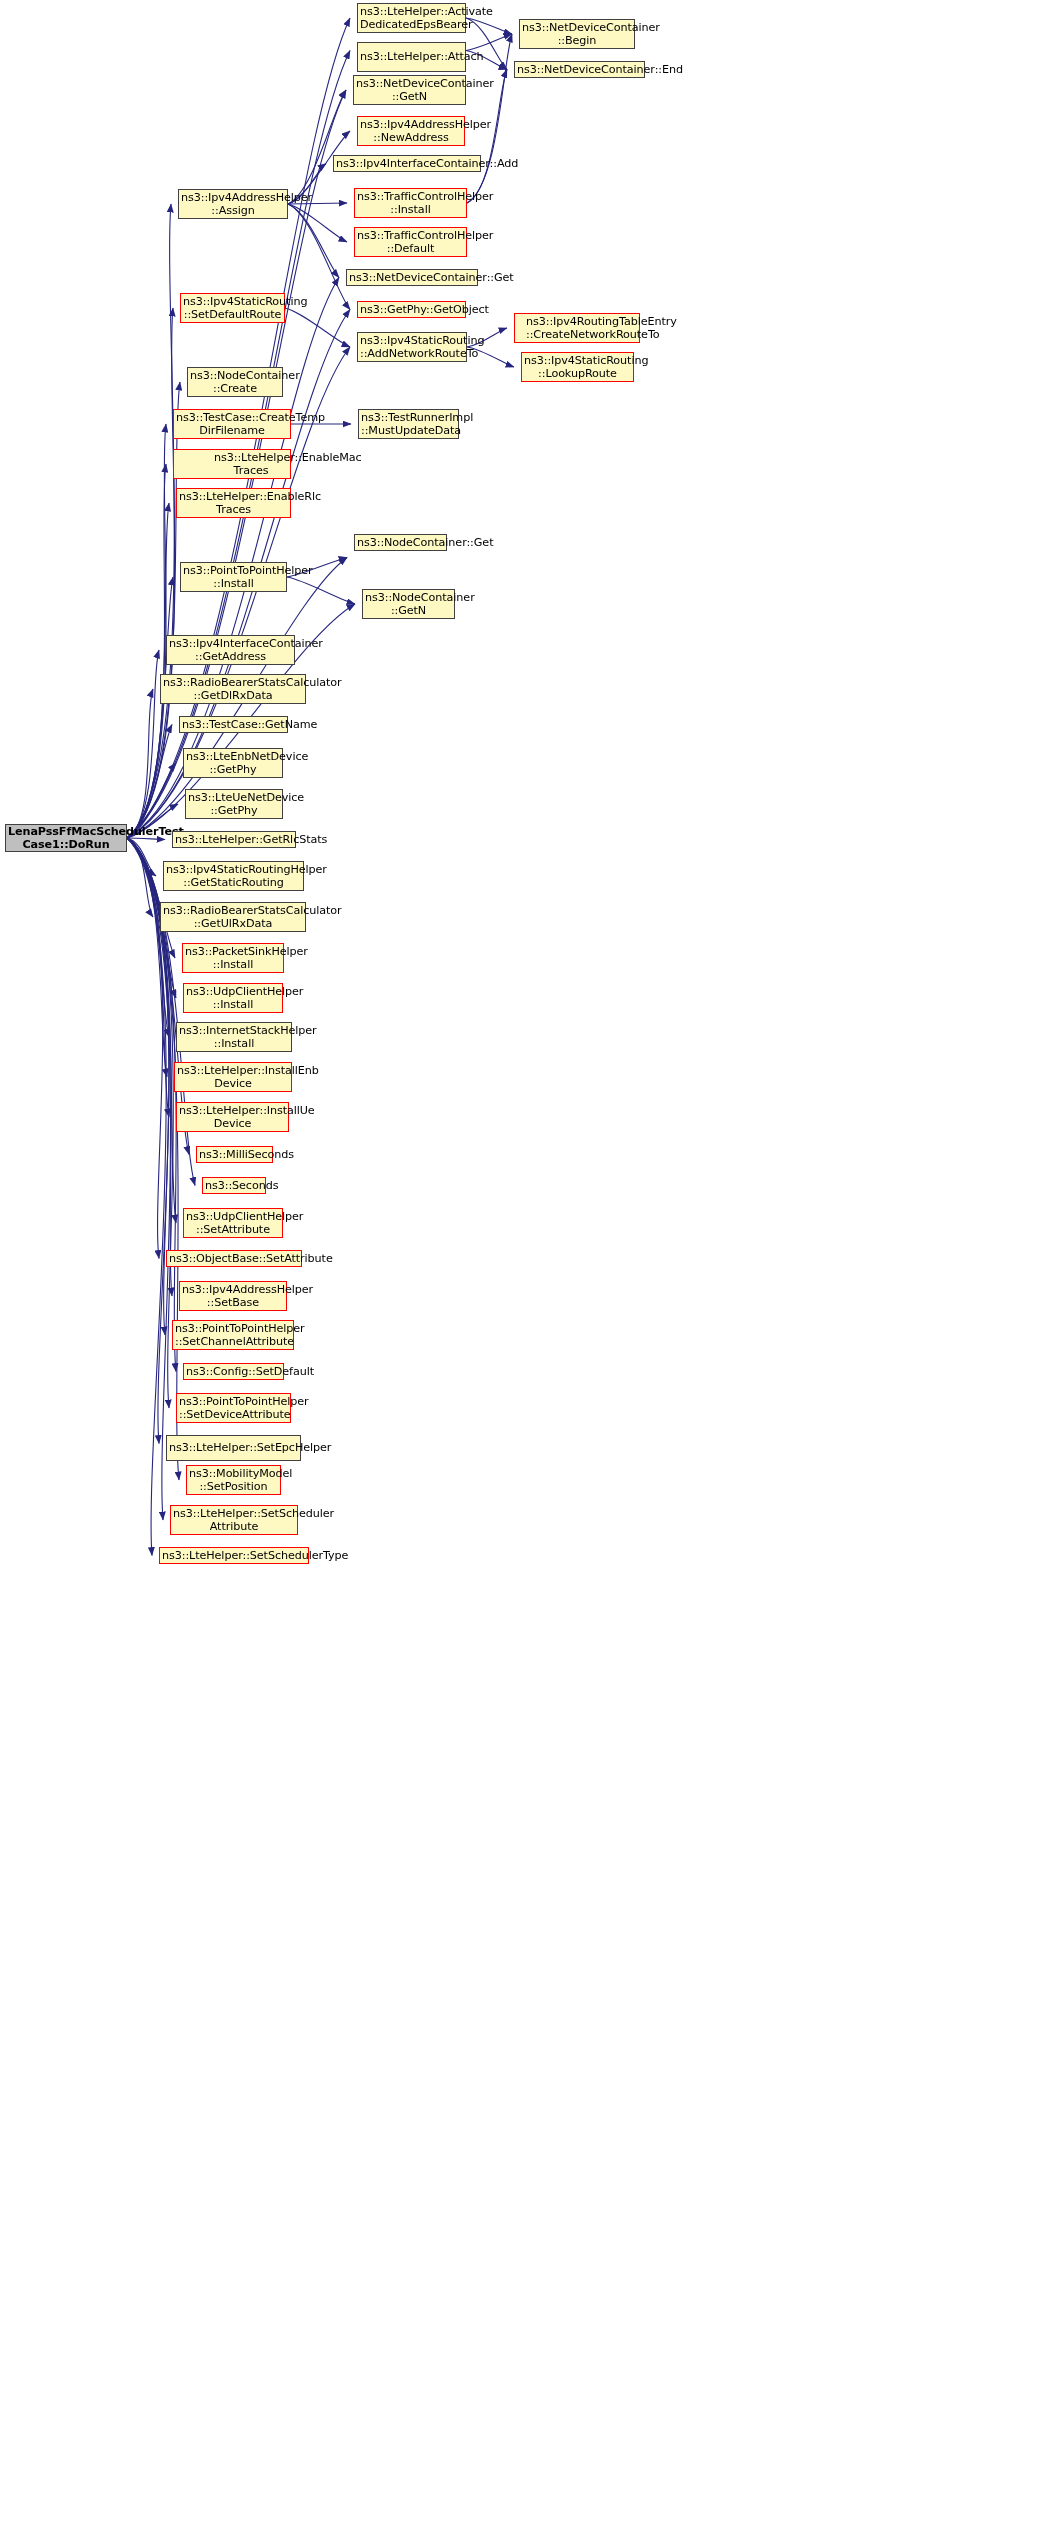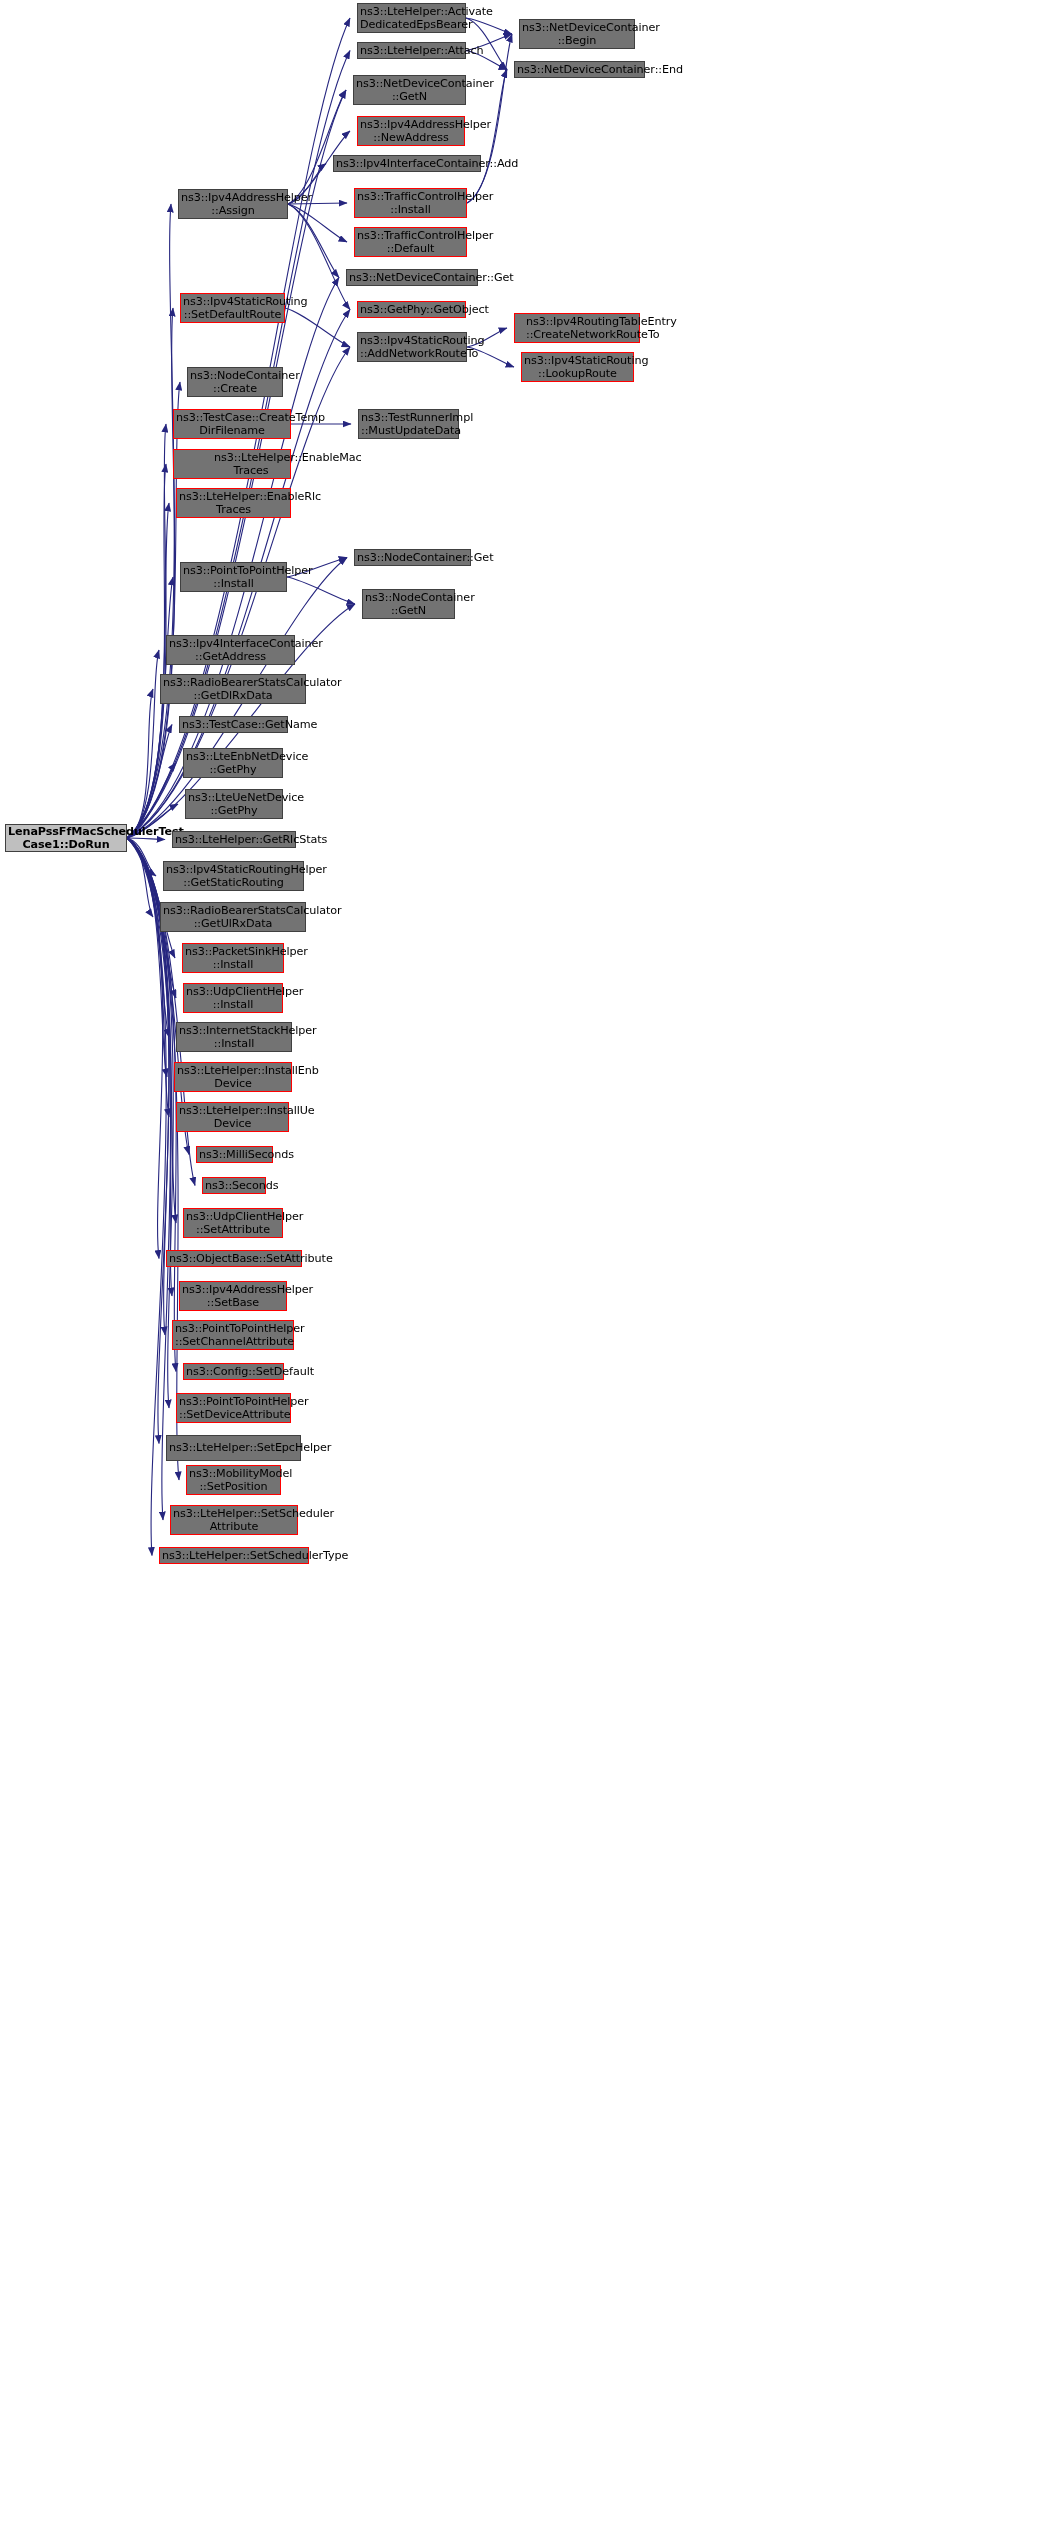--- a/index.html
+++ b/index.html
@@ -1,20 +1,20 @@
 <!DOCTYPE html>
 <html><head>
 <meta charset="utf-8">
 <style>
   html,body{margin:0;padding:0;background:#ffffff;}
   body{font-family:"DejaVu Sans","Liberation Sans",sans-serif;}
   #canvas{position:relative;width:1048px;height:2533px;background:#fff;overflow:hidden;}
   svg.edges{position:absolute;left:0;top:0;width:1048px;height:2533px;pointer-events:none;}
   .node{position:absolute;box-sizing:border-box;display:flex;align-items:center;justify-content:center;
-        text-align:center;background:#737373;border:1px solid #404040;
+        text-align:center;background:#fef9c3;border:1px solid #404040;
         font-size:11.2px;line-height:13.2px;color:#000;letter-spacing:-0.1px;padding:0 2px;}
   .node.red{border:1px solid #ff0000;}
   .node.root{background:#bfbfbf;border:1px solid #404040;font-weight:bold;}
   .node span{display:block;width:100%;white-space:pre-line;}
 </style>
 </head>
 <body>
 
 <div id="canvas">
   <svg class="edges" id="edge-layer" viewBox="0 0 1048 2533">
@@ -91,21 +91,21 @@
 Case1::DoRun</span>
       </div>
       <div class="node" style="left: 357px; top: 3px; width: 109px; height: 30px;">
         <span>ns3::LteHelper::Activate
 DedicatedEpsBearer</span>
       </div>
       <div class="node" style="left: 519px; top: 19px; width: 116px; height: 30px;">
         <span>ns3::NetDeviceContainer
 ::Begin</span>
       </div>
-      <div class="node" style="left: 357px; top: 42px; width: 109px; height: 17px;">
+      <div class="node" style="left: 357px; top: 42px; width: 109px; height: 30px;">
         <span>ns3::LteHelper::Attach</span>
       </div>
       <div class="node" style="left: 514px; top: 61px; width: 131px; height: 17px; align-items: center;">
         <span>ns3::NetDeviceContainer::End</span>
       </div>
       <div class="node" style="left: 353px; top: 75px; width: 113px; height: 30px;">
         <span>ns3::NetDeviceContainer
 ::GetN</span>
       </div>
       <div class="node red" style="left: 357px; top: 116px; width: 108px; height: 30px;">
@@ -162,21 +162,21 @@
 ::MustUpdateData</span>
       </div>
       <div class="node red" style="left: 173px; top: 449px; width: 118px; height: 30px; padding-left: 40px;">
         <span>ns3::LteHelper::EnableMac
 Traces</span>
       </div>
       <div class="node red" style="left: 176px; top: 488px; width: 115px; height: 30px;">
         <span>ns3::LteHelper::EnableRlc
 Traces</span>
       </div>
-      <div class="node" style="left: 354px; top: 549px; width: 117px; height: 17px;">
+      <div class="node" style="left: 354px; top: 534px; width: 93px; height: 17px;">
         <span>ns3::NodeContainer::Get</span>
       </div>
       <div class="node" style="left: 180px; top: 562px; width: 107px; height: 30px;">
         <span>ns3::PointToPointHelper
 ::Install</span>
       </div>
       <div class="node" style="left: 362px; top: 589px; width: 93px; height: 30px;">
         <span>ns3::NodeContainer
 ::GetN</span>
       </div>

